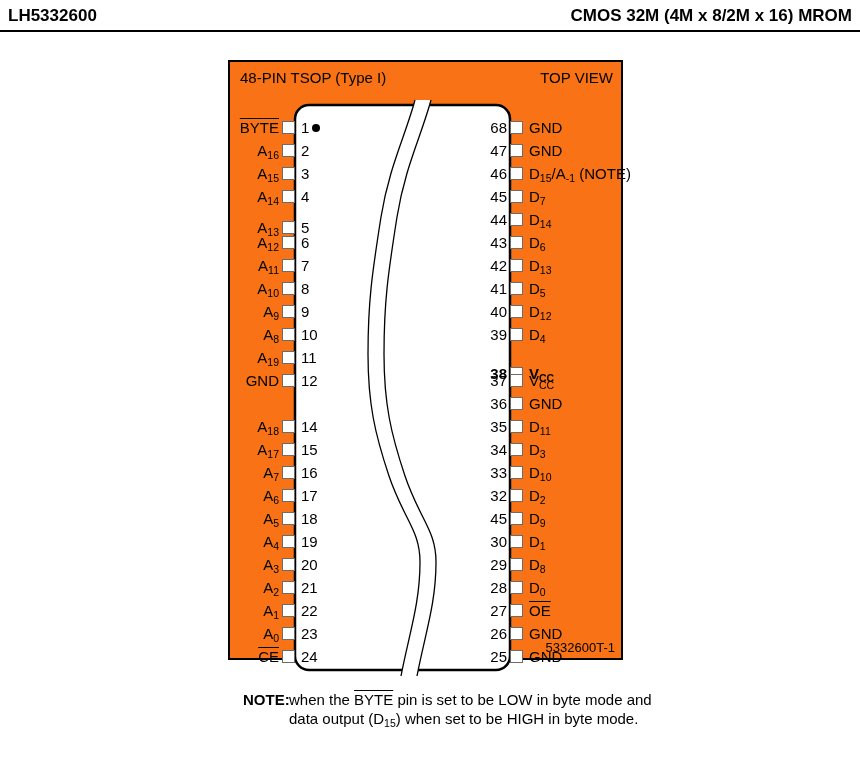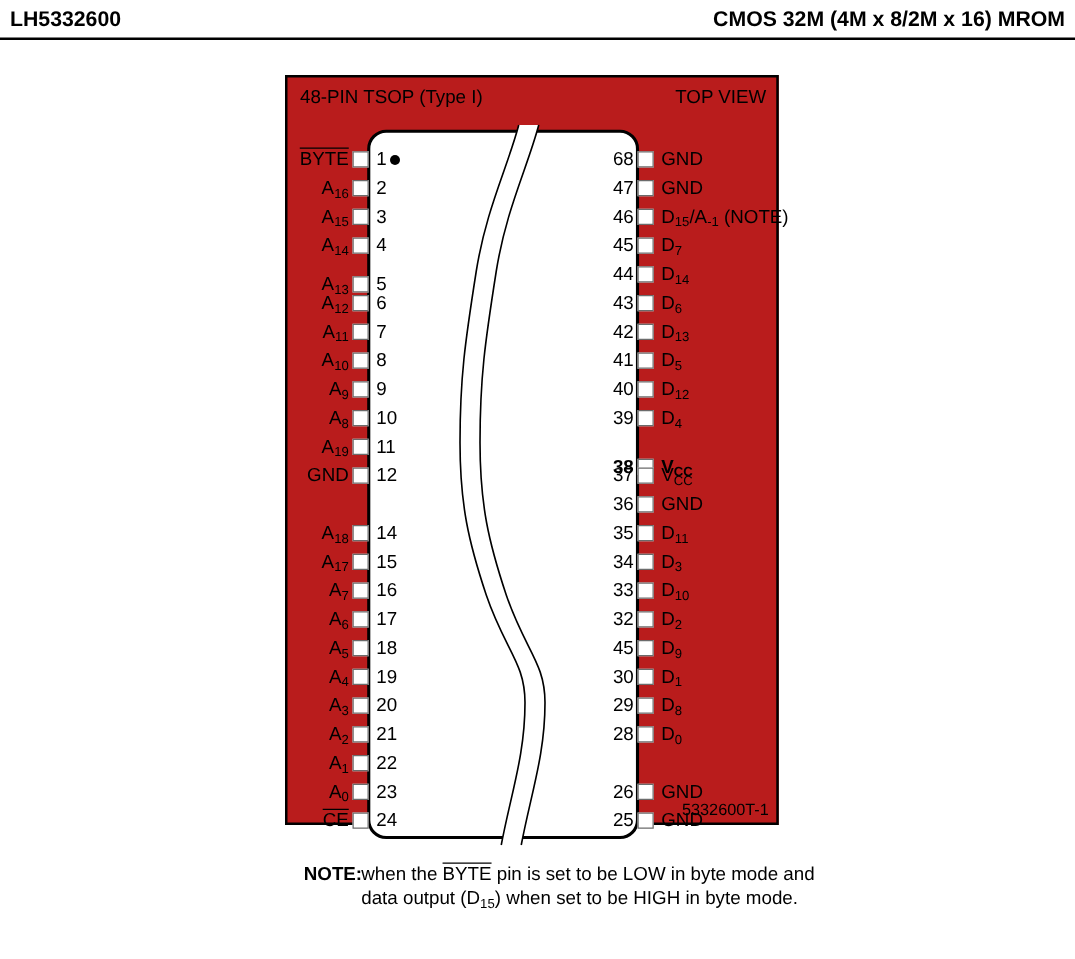--- a/index.html
+++ b/index.html
@@ -7,21 +7,21 @@
     position:relative;width:860px;height:767px;background:#fff;
     font-family:"Liberation Sans",sans-serif;color:#000;overflow:hidden;
   }
   
   .hdr-left{position:absolute;left:8px;top:6px;font-size:17px;font-weight:bold;}
   .hdr-right{position:absolute;right:8px;top:6px;font-size:17px;font-weight:bold;}
   .hdr-rule{position:absolute;left:0;top:30px;width:860px;height:2px;background:#000;}
   
   .figbox{
     position:absolute;left:228px;top:60px;width:395px;height:600px;
-    border:2px solid #000;box-sizing:border-box;background:#b91c1c;
+    border:2px solid #000;box-sizing:border-box;background:#f97316;
   }
   .pkg-title{position:absolute;left:10px;top:7px;font-size:15px;white-space:nowrap;}
   .view-label{position:absolute;right:8px;top:7px;font-size:15px;white-space:nowrap;}
   .chip-svg{position:absolute;left:0;top:0;}
   
   .pins-layer{position:absolute;left:0;top:0;width:391px;height:696px;}
   .pin-row{position:absolute;height:18px;line-height:18px;font-size:15px;width:391px;}
   .pin-label{white-space:nowrap;}
   .pin-row.left .pin-label{position:absolute;left:0;width:49px;text-align:right;}
   .pin-row.left .pin-square{position:absolute;left:52px;top:2px;}
@@ -301,20 +301,25 @@
         <div class="pin-row right" style="top: 494px;">
           <span class="pin-num">29</span>
           <span class="pin-square"></span>
           <span class="pin-label"><span>D</span><span class="sub">8</span></span>
         </div>
         <div class="pin-row right" style="top: 517px;">
           <span class="pin-num">28</span>
           <span class="pin-square"></span>
           <span class="pin-label"><span>D</span><span class="sub">0</span></span>
         </div>
+        <div class="pin-row right" style="top: 540px;">
+          <span class="pin-num">27</span>
+          <span class="pin-square"></span>
+          <span class="pin-label"><span class="ovl">OE</span></span>
+        </div>
         <div class="pin-row right" style="top: 563px;">
           <span class="pin-num">26</span>
           <span class="pin-square"></span>
           <span class="pin-label"><span>GND</span></span>
         </div>
         <div class="pin-row right" style="top: 586px;">
           <span class="pin-num">25</span>
           <span class="pin-square"></span>
           <span class="pin-label"><span>GND</span></span>
         </div>

